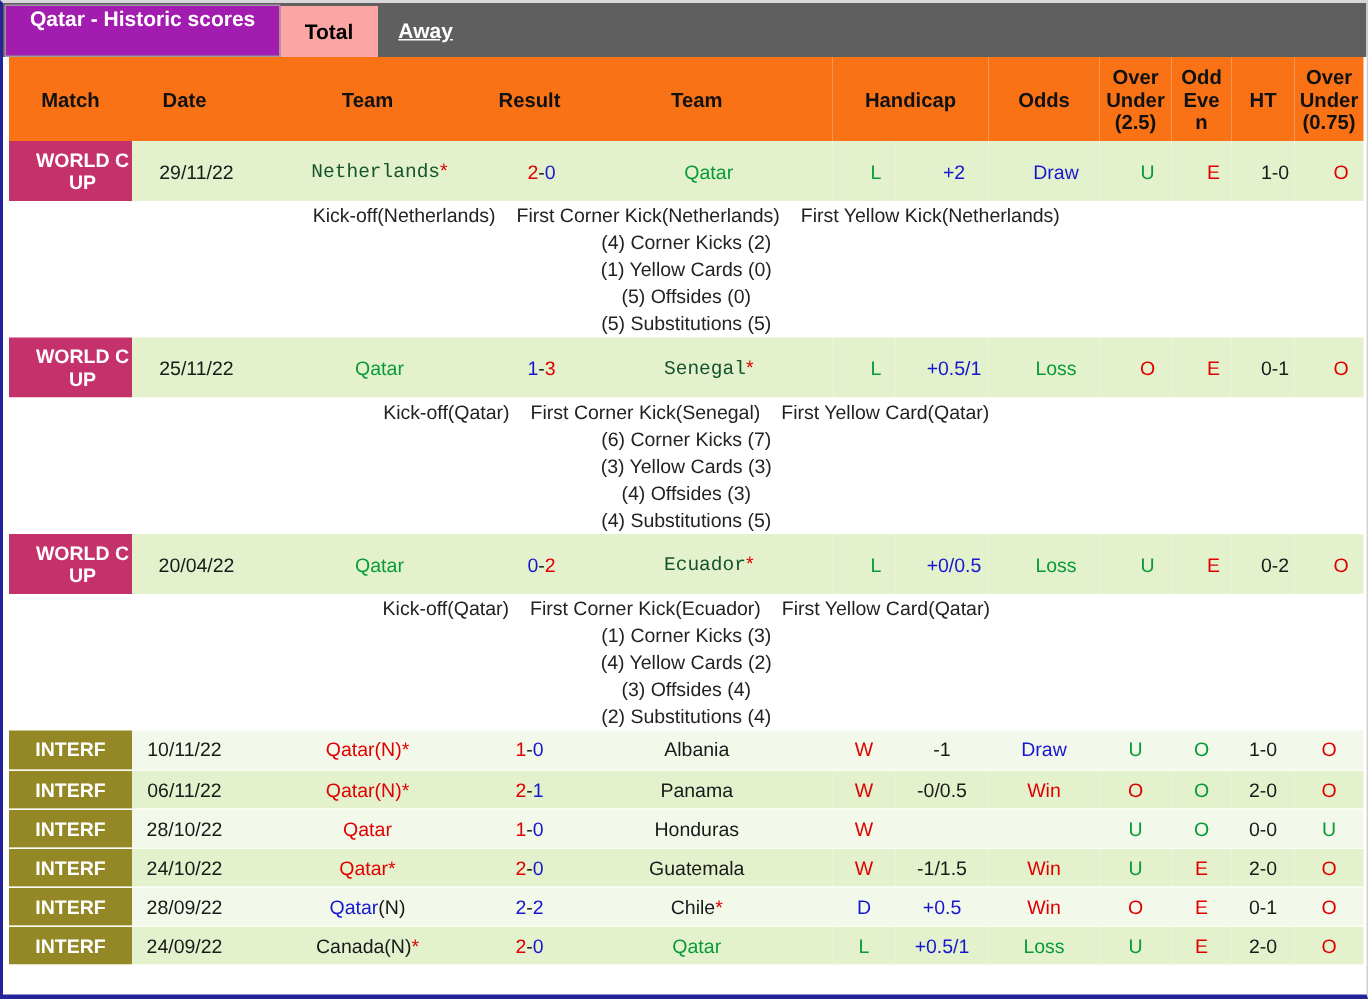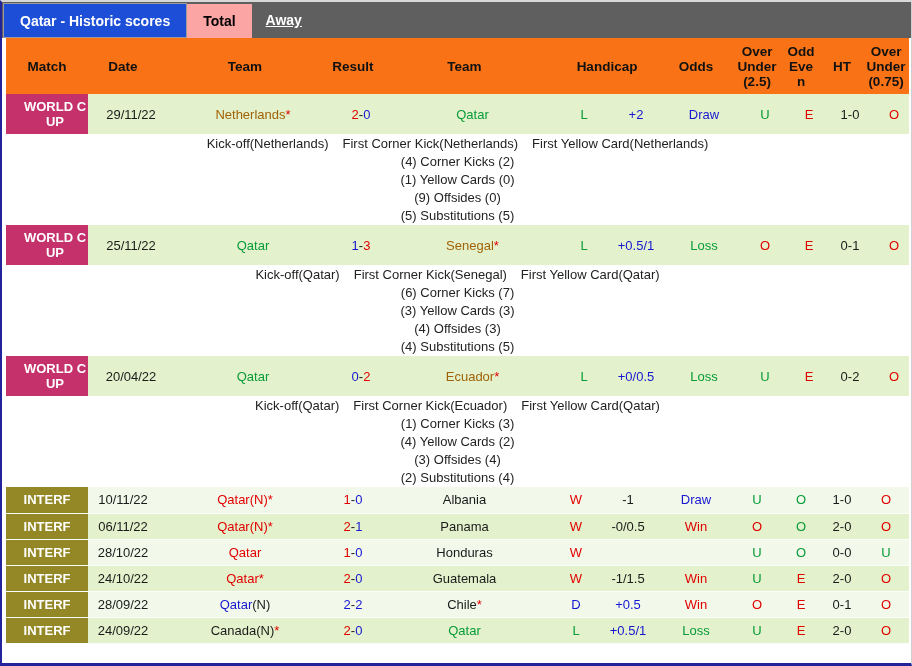--- a/index.html
+++ b/index.html
@@ -5,22 +5,22 @@
   * { box-sizing: border-box; margin: 0; padding: 0; }
   html,body { width:912px; height:666px; overflow:hidden; background:#fff;
     font-family:"Liberation Sans", sans-serif; }
   #page { width:912px; height:666px; border-left:2px solid #23239c;
     border-bottom:3px solid #23239c; border-right:1px solid #cfcfcf;
     border-top:2px solid #d8d8d8; overflow:hidden; background:#fff; }
 
   
   .topbar { height:36px; background:#5f5f5f; display:flex; align-items:stretch;
     color:#fff; font-weight:bold; font-size:14px; }
-  .title-tab { background:#1d4ed8; border:1px solid #9b9b9b; display:flex;
-    align-items:center; padding:0 16px; margin:1px 0 0 1px; }
+  .title-tab { background:#a21caf; border:1px solid #9b9b9b; display:flex;
+    padding:0 16px; margin:1px 0 0 1px; }
   .tab-total { background:#fca5a5; color:#000; display:flex; align-items:center;
     padding:0 16px; margin-top:2px; cursor:pointer; }
   .tab-away { display:flex; align-items:center; padding:0 14px; cursor:pointer; }
   .tab-away span { text-decoration:underline; }
   .topbar-right { margin-left:auto; display:flex; align-items:center; gap:4px;
     padding-right:8px; }
 
   
   .cb { width:14px; height:14px; background:#2b78e4; border-radius:2px;
     display:inline-flex; align-items:center; justify-content:center;
@@ -54,21 +54,21 @@
   td.lbl-int { background:#948826 !important; }
   .row-details td { height:91px; background:#fff; line-height:18px; font-size:13px;
     color:#222; }
   .row-details .seg { margin:0 7px; }
   .hdr-narrow { display:inline-block; max-width:31px; overflow-wrap:anywhere; }
   th.wrap { overflow-wrap:anywhere; }
   .mark { color:#e10000; }
 
   
   [data-color="red"]     { color:#e10000; }
-  [data-color="darkred"] { color:#a16207; }
+  [data-color="darkred"] { color:#14532d;font-family:Liberation Mono, monospace; }
   [data-color="blue"]    { color:#1616d1; }
   [data-color="green"]   { color:#089b38; }
   [data-color="black"]   { color:#1a1a1a; }
 </style>
 </head>
 <body>
 
 <div id="page">
 
   <div class="topbar">
@@ -127,24 +127,24 @@
         <td><span data-color="green">L</span></td>
         <td><span data-color="blue">+2</span></td>
         <td><span data-color="blue">Draw</span></td>
         <td><span data-color="green">U</span></td>
         <td><span data-color="red">E</span></td>
         <td>1-0</td>
         <td><span data-color="red">O</span></td>
       </tr>
       <tr class="row-details">
         <td colspan="12">
-          <div><span class="seg">Kick-off(Netherlands)</span><span class="seg">First Corner Kick(Netherlands)</span><span class="seg">First Yellow Card(Netherlands)</span></div>
+          <div><span class="seg">Kick-off(Netherlands)</span><span class="seg">First Corner Kick(Netherlands)</span><span class="seg">First Yellow Kick(Netherlands)</span></div>
           <div>(4) Corner Kicks (2)</div>
           <div>(1) Yellow Cards (0)</div>
-          <div>(9) Offsides (0)</div>
+          <div>(5) Offsides (0)</div>
           <div>(5) Substitutions (5)</div>
         </td>
       </tr>
 
       <tr class="row-main bg-green">
         <td class="lbl-wc"><span class="matchlabel">WORLD C
 UP</span></td>
         <td>25/11/22</td>
         <td><span data-color="green">Qatar</span><span class="mark"></span></td>
         <td><span data-color="blue">1</span><span>-</span><span data-color="red">3</span></td>

